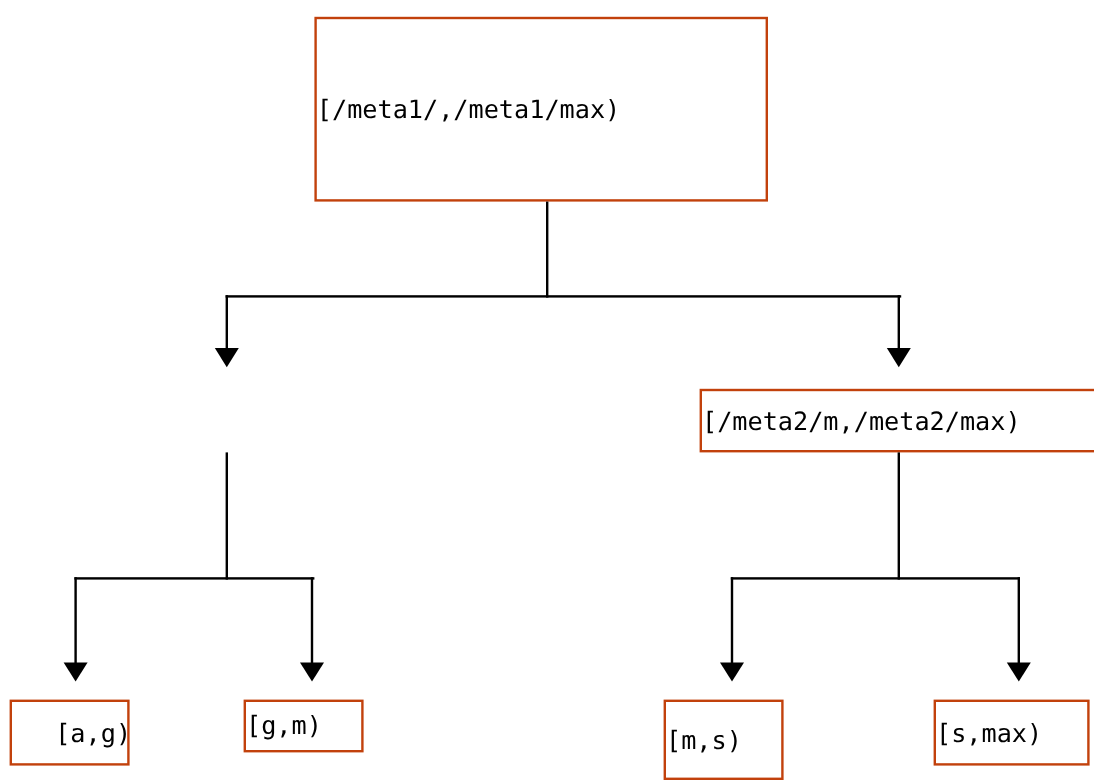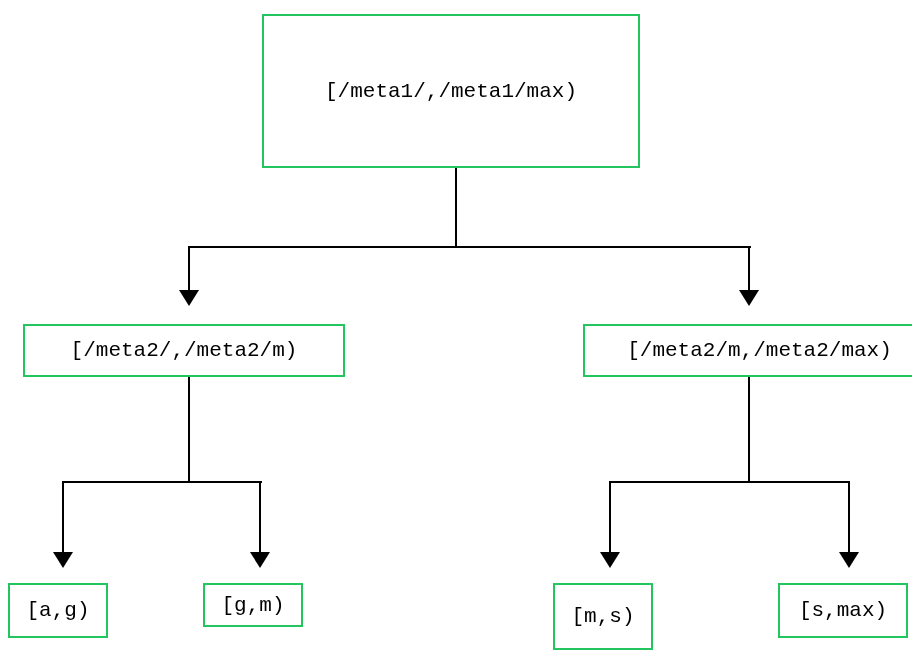--- a/index.html
+++ b/index.html
@@ -11,29 +11,28 @@
     position: relative;
     width: 912px;
     height: 652px;
     background: #ffffff;
     font-family: "DejaVu Sans Mono", "Liberation Mono", monospace;
     overflow: hidden;
   }
   .node {
     position: absolute;
     box-sizing: border-box;
-    border: 2px solid #22c55e;
+    border: 2px solid #c2410c;
     background: #ffffff;
     display: flex;
     align-items: center;
-    justify-content: center;
+    justify-content: flex-start;
     font-size: 21px;
     color: #000000;
     white-space: nowrap;
-    font-family: Liberation Mono, monospace;
   }
   .line {
     position: absolute;
     background: #000000;
   }
   .arrowhead {
     position: absolute;
     width: 0;
     height: 0;
     border-left: 10px solid transparent;
@@ -50,42 +49,39 @@
     <span>[/meta1/,/meta1/max)</span>
   </div>
 
   <div class="line" style="left:455px; top:168px; width:2px; height:80px;"></div>
   <div class="line" style="left:188px; top:246px; width:563px; height:2px;"></div>
   <div class="line" style="left:188px; top:246px; width:2px; height:44px;"></div>
   <div class="line" style="left:748px; top:246px; width:2px; height:44px;"></div>
   <div class="arrowhead" style="left:179px; top:290px;"></div>
   <div class="arrowhead" style="left:739px; top:290px;"></div>
 
-  <div class="node" style="left:23px; top:324px; width:322px; height:53px;">
-    <span>[/meta2/,/meta2/m)</span>
-  </div>
   <div class="node" style="left:583px; top:324px; width:353px; height:53px;">
     <span>[/meta2/m,/meta2/max)</span>
   </div>
 
   <div class="line" style="left:188px; top:377px; width:2px; height:106px;"></div>
   <div class="line" style="left:62px; top:481px; width:200px; height:2px;"></div>
   <div class="line" style="left:62px; top:481px; width:2px; height:72px;"></div>
   <div class="line" style="left:259px; top:481px; width:2px; height:72px;"></div>
   <div class="arrowhead" style="left:53px; top:552px;"></div>
   <div class="arrowhead" style="left:250px; top:552px;"></div>
 
   <div class="line" style="left:748px; top:377px; width:2px; height:106px;"></div>
   <div class="line" style="left:609px; top:481px; width:241px; height:2px;"></div>
   <div class="line" style="left:609px; top:481px; width:2px; height:72px;"></div>
   <div class="line" style="left:848px; top:481px; width:2px; height:72px;"></div>
   <div class="arrowhead" style="left:600px; top:552px;"></div>
   <div class="arrowhead" style="left:839px; top:552px;"></div>
 
-  <div class="node" style="left:8px; top:583px; width:100px; height:55px;">
+  <div class="node" style="left:8px; top:583px; width:100px; height:55px;padding-left:36px;">
     <span>[a,g)</span>
   </div>
   <div class="node" style="left:203px; top:583px; width:100px; height:44px;">
     <span>[g,m)</span>
   </div>
   <div class="node" style="left:553px; top:583px; width:100px; height:67px;">
     <span>[m,s)</span>
   </div>
   <div class="node" style="left:778px; top:583px; width:130px; height:55px;">
     <span>[s,max)</span>

